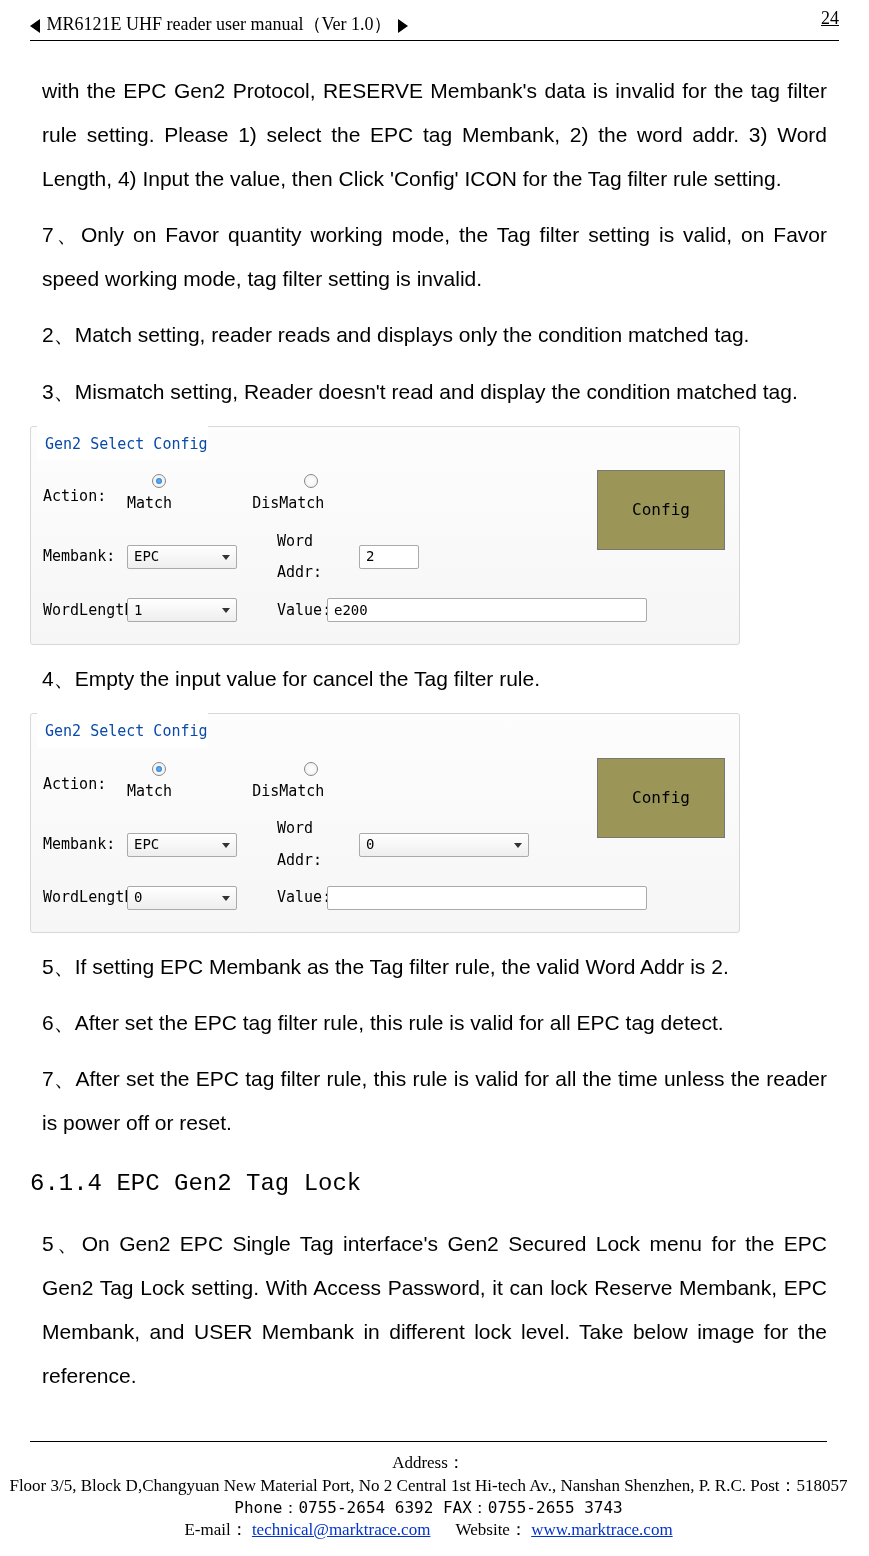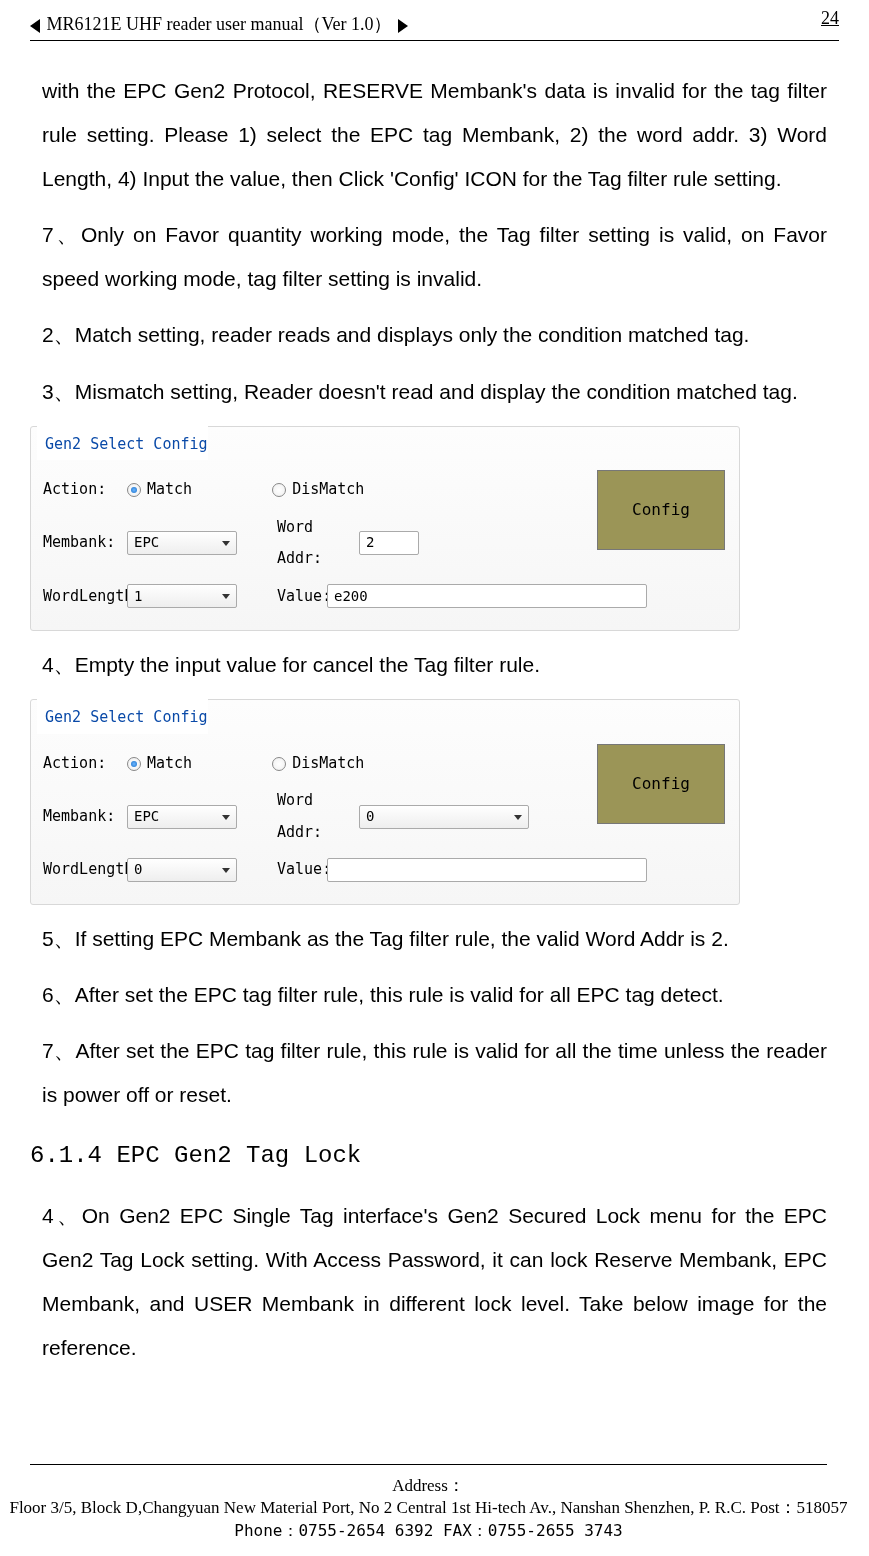--- a/index.html
+++ b/index.html
@@ -84,22 +84,23 @@
     }
     .row {
       display: flex;
       align-items: center;
       margin: 6px 0;
     }
     .lbl { width: 90px; padding-left: 6px;}
     .lbl2 { width: 92px; padding-left: 10px;}
     .radio {
       display: inline-flex;
-      align-items: center;
+      align-items: flex-end;
       margin-right: 40px;
+      flex-direction: column;
     }
     .radio .dot {
       width: 14px; height: 14px; border-radius: 50%;
       border: 1px solid #888;
       background: radial-gradient(#fff,#eee);
       display: inline-flex; align-items: center; justify-content: center;
       margin-right: 6px;
     }
     .radio.checked .dot::after {
       content:""; width:6px; height:6px; border-radius:50%;
@@ -250,21 +251,28 @@
           <span></span>
         </span>
       </div>
     </div>
   </div>
 
   <p>5、If setting EPC Membank as the Tag filter rule, the valid Word Addr is 2.</p>
   <p>6、After set the EPC tag filter rule, this rule is valid for all EPC tag detect.</p>
   <p>7、After set the EPC tag filter rule, this rule is valid for all the time unless the reader is power off or reset.</p>
   <h3 class="heading">6.1.4 EPC Gen2 Tag Lock</h3>
-  <p>4、On Gen2 EPC Single Tag interface's Gen2 Secured Lock menu for the EPC Gen2 Tag Lock setting. With Access Password, it can lock Reserve Membank, EPC Membank, and USER Membank in different lock level. Take below image for the reference.</p>
+  <p>5、On Gen2 EPC Single Tag interface's Gen2 Secured Lock menu for the EPC Gen2 Tag Lock setting. With Access Password, it can lock Reserve Membank, EPC Membank, and USER Membank in different lock level. Take below image for the reference.</p>
 </div>
 
 <div class="footer">
   <hr class="footer-rule">
   <div>Address：</div>
   <div>Floor 3/5, Block D,Changyuan New  Material Port, No 2 Central 1st Hi-tech Av., Nanshan Shenzhen, P. R.C.   Post：518057</div>
   <div class="phone-line">Phone：0755-2654 6392   FAX：0755-2655 3743</div>
+  <div>
+    <span>E-mail：</span>
+    <a>technical@marktrace.com</a>
+    &nbsp;&nbsp;&nbsp;&nbsp;
+    <span>Website：</span>
+    <a>www.marktrace.com</a>
+  </div>
 </div>
 
 </body></html>

